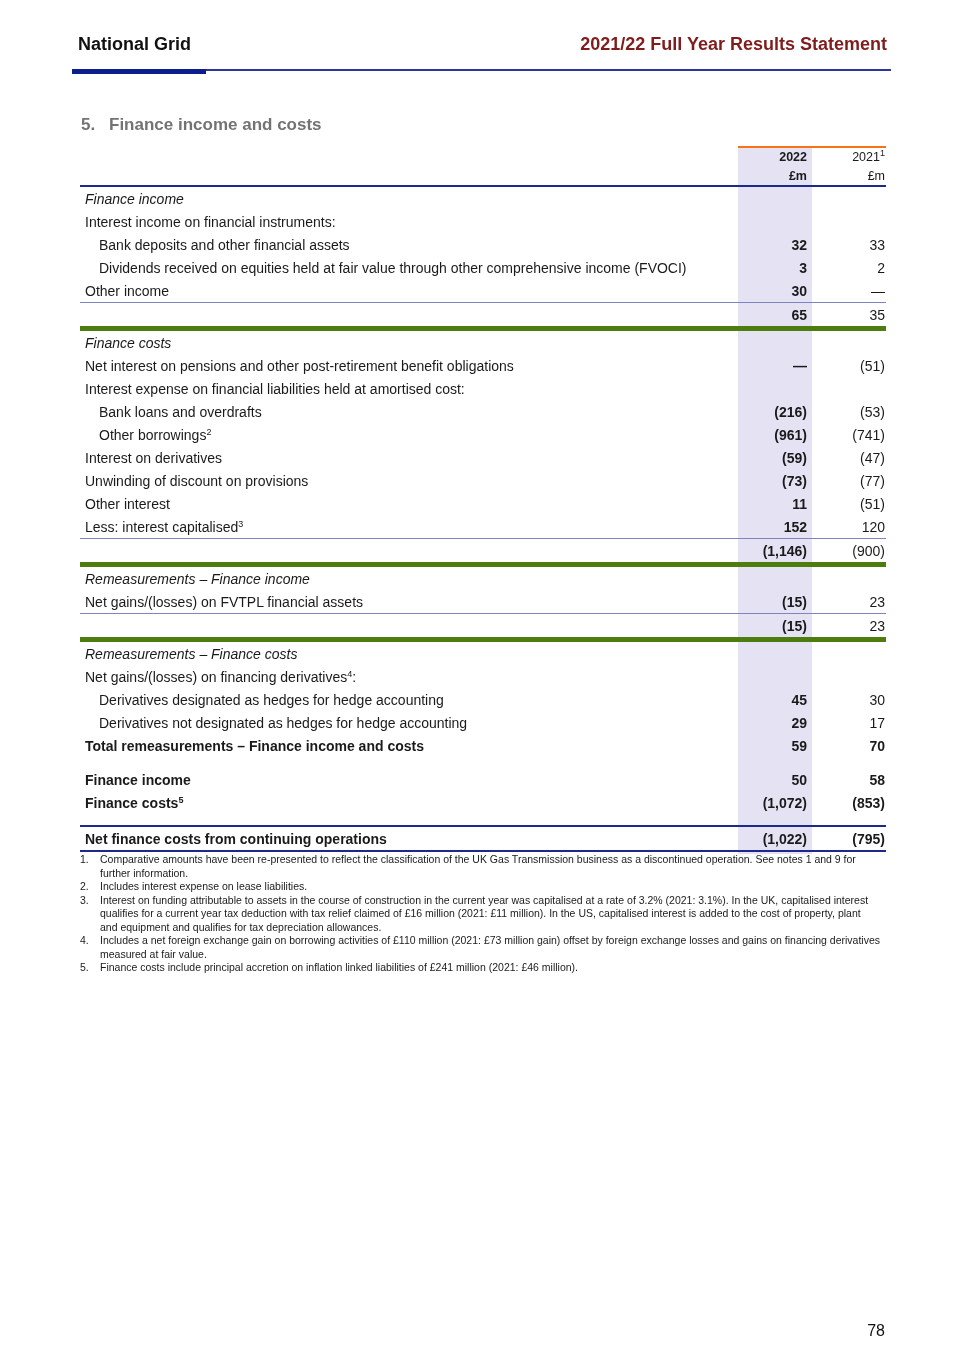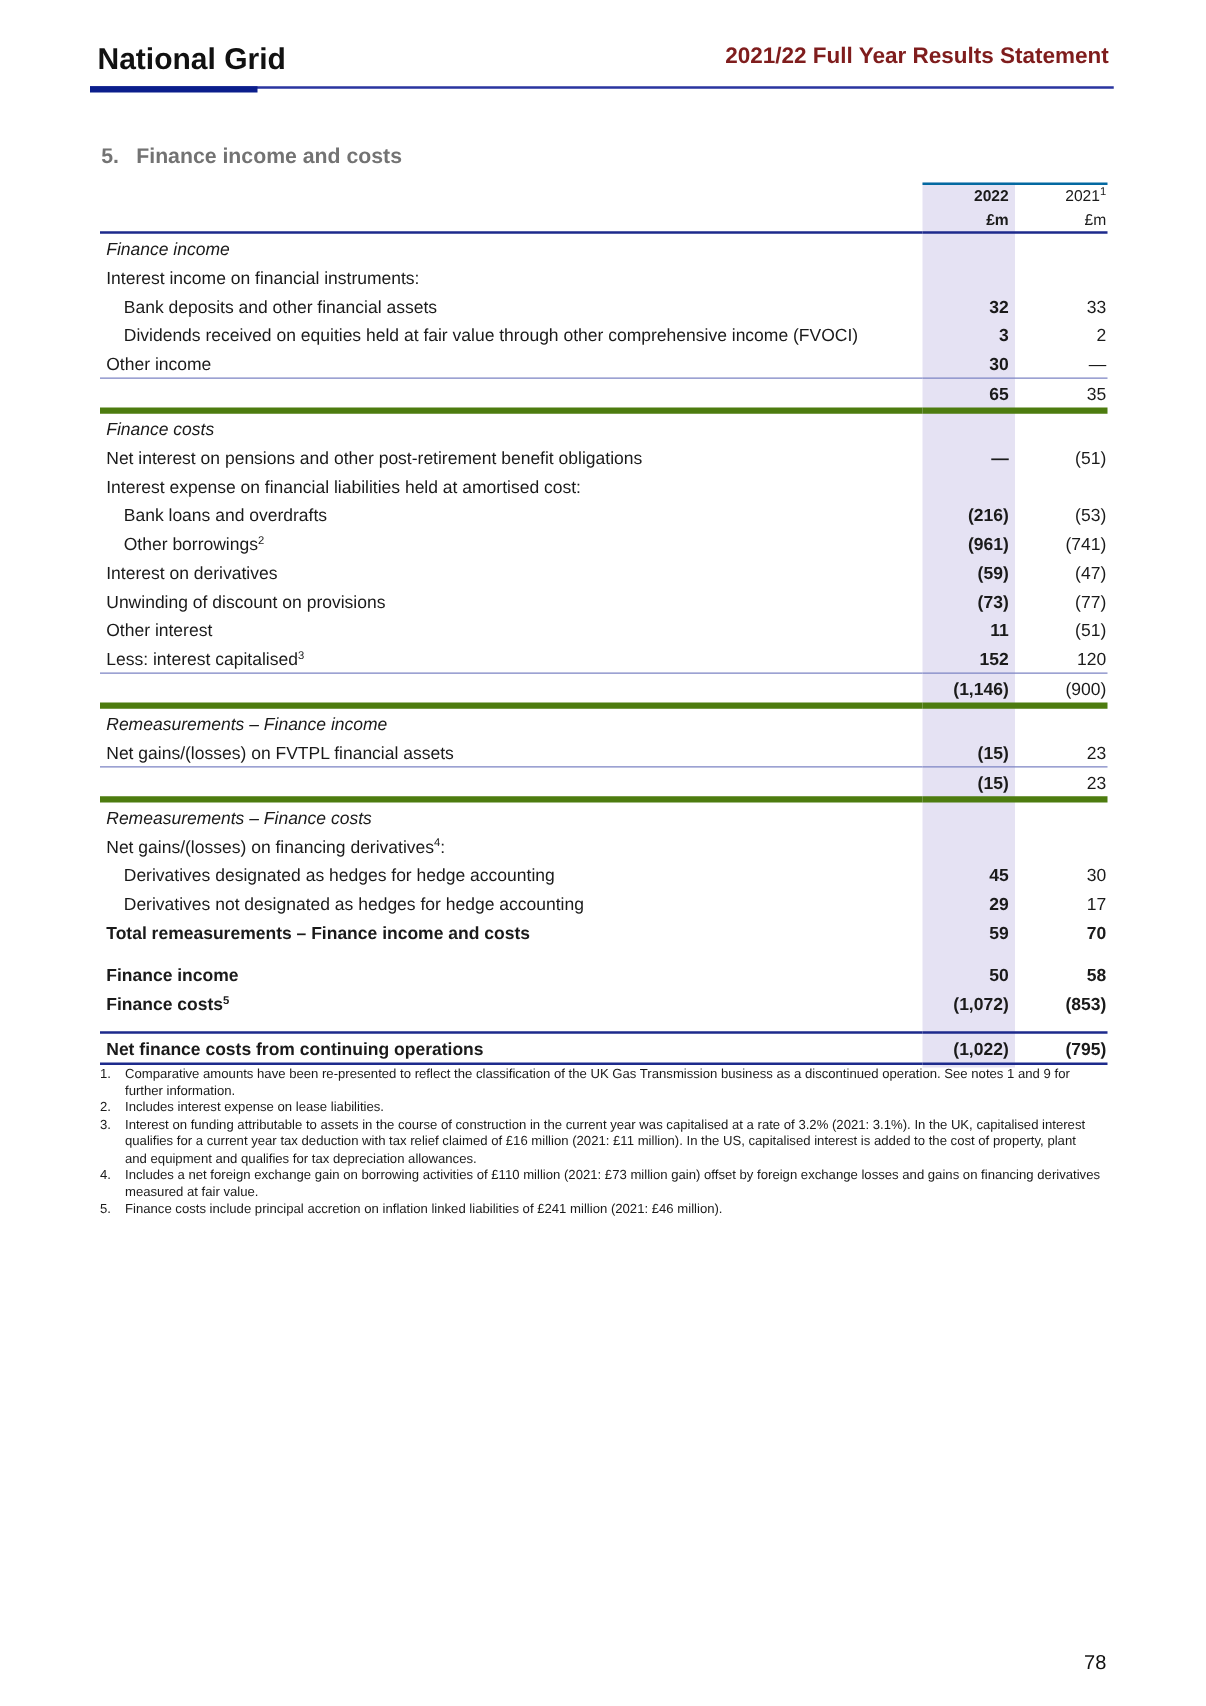--- a/index.html
+++ b/index.html
@@ -1,33 +1,33 @@
 <!DOCTYPE html>
 <html><head>
 <meta charset="utf-8">
 <style>
   html, body { margin: 0; padding: 0; background: #ffffff; }
   body { width: 965px; height: 1365px; position: relative; font-family: "Liberation Sans", sans-serif; color: #1a1a1a; overflow: hidden; }
-  .hdr-left { position: absolute; left: 78px; top: 34px; font-size: 24px; font-weight: bold; color: #111; }
+  .hdr-left { position: absolute; left: 78px; top: 34px; font-size: 18px; font-weight: bold; color: #111; }
   .hdr-right { position: absolute; right: 78px; top: 34px; font-size: 18px; font-weight: bold; color: #7f1d1d; }
   .hdr-rule { position: absolute; left: 72px; top: 69px; width: 819px; height: 2px; background: #2a35a0; }
   .hdr-rule-thick { position: absolute; left: 72px; top: 69px; width: 134px; height: 5px; background: #0b1e8c; }
   .section-title { position: absolute; left: 81px; top: 115px; font-size: 17px; font-weight: bold; color: #737373; }
   .section-title .num { display: inline-block; width: 28px; }
 
   .tbl-wrap { position: absolute; left: 80px; top: 146px; width: 806px; }
   .shade { position: absolute; left: 658px; top: 0; width: 74px; height: 708px; background: #e5e2f3; z-index: 0; }
   table { position: relative; z-index: 1; border-collapse: collapse; width: 806px; font-size: 14px; }
   td { padding: 0; height: 23px; vertical-align: middle; }
   td.lbl { padding-left: 5px; }
   td.ind { padding-left: 19px; }
   td.c22 { width: 74px; text-align: right; padding-right: 5px; font-weight: bold; box-sizing: border-box; }
   td.c21 { width: 74px; text-align: right; padding-right: 1px; box-sizing: border-box; }
   tr.hd td { height: 19px; font-size: 12.5px; }
-  tr.topline td.c22, tr.topline td.c21 { border-top: 2px solid #0369a1; }
+  tr.topline td.c22, tr.topline td.c21 { border-top: 2px solid #f97316; }
   tr.hdline td { border-bottom: 2px solid #1d2a8c; }
   tr.it td.lbl { font-style: italic; }
   tr.bold td { font-weight: bold; }
   tr.subtot td { border-top: 1px solid #7c84c4; border-bottom: 5px solid #4d7c0f; }
   tr.gap td { height: 11px; }
   tr.net td { border-top: 2px solid #1d2a8c; border-bottom: 2px solid #1d2a8c; }
   sup { font-size: 9px; line-height: 0; vertical-align: 5px; }
 
   .footnotes { position: absolute; left: 80px; top: 853px; width: 800px; font-size: 10.5px; line-height: 13.5px; color: #1a1a1a; }
   .fn { display: flex; }

